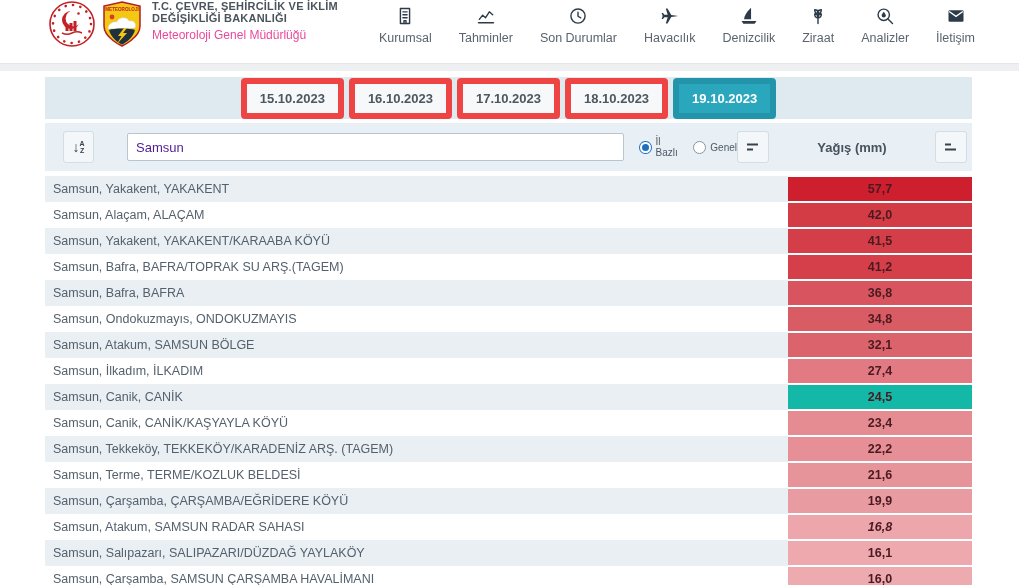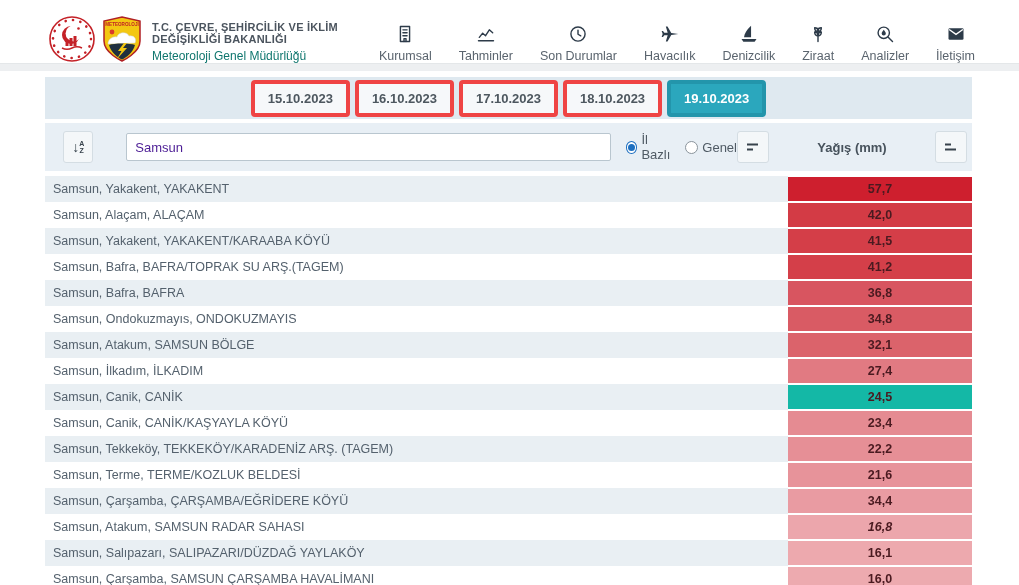--- a/index.html
+++ b/index.html
@@ -1,53 +1,53 @@
 <!DOCTYPE html>
 <html lang="tr"><head>
 <meta charset="utf-8">
 <style>
   * { margin:0; padding:0; box-sizing:border-box; }
   html,body { width:1019px; height:585px; overflow:hidden; background:#fff;
     font-family:"Liberation Sans","DejaVu Sans",sans-serif; }
 
   
-  .header { height:63px; background:#fff; display:flex; align-items:flex-end; padding-left:48px; }
+  .header { height:63px; background:#fff; display:flex; align-items:flex-start; padding-left:48px; }
   .logos { display:flex; align-items:center; gap:6px; }
   .agency { margin-left:10px; }
   .agency .line1 { font-size:11px; font-weight:bold; color:#4b545e; letter-spacing:.2px; }
-  .agency .line2 { font-size:12px; color:#0f766e; margin-top:4px; }
+  .agency .line2 { font-size:12px; color:#ec4899; margin-top:4px; }
   .nav { margin-left:auto; display:flex; align-items:flex-start; gap:27px; padding-right:44px; padding-top:6px; }
   .nav-item { display:flex; flex-direction:column; align-items:center; gap:5px; cursor:pointer; }
   .nav-item .nicon { height:20px; display:flex; align-items:center; justify-content:center; color:#2d3b49; }
   .nav-item .nlabel { font-size:12.5px; color:#5a646e; white-space:nowrap; }
 
   .band { height:8px; background:#edeff1; border-top:1px solid #e4e7e9; }
 
   
   .panel { width:927px; margin-left:45px; }
   .tabrow { margin-top:6px; height:42px; background:#dfe9f0; display:flex; align-items:center; justify-content:center; gap:5px; }
-  .tab { min-width:86px; padding:7px 13px; text-align:center; background:#f6f8fa; border:4px solid #ef4444;
+  .tab { min-width:86px; padding:7px 13px; text-align:center; background:#f6f8fa; border:6px solid #ef4444;
     border-radius:4px; font-size:13px; font-weight:bold; color:#4d575f; cursor:pointer; }
   .tab.selected { background:#2ba7bd; border-color:#2395ab; color:#fff; }
 
   .filterrow { margin-top:4px; height:48px; background:#e8eff5; display:flex; align-items:center; }
   .sqbtn { width:32px; height:32px; background:#f4f7f9; border:1px solid #d4dde3; border-radius:3px;
     display:flex; align-items:center; justify-content:center; cursor:pointer; color:#37424c; }
   .sortaz { margin-left:18px; }
   .sortaz .arrow { font-size:14px; color:#37424c; }
   .sortaz .az { display:flex; flex-direction:column; font-size:7px; line-height:7px; font-weight:bold; color:#37424c; }
   .search { margin-left:33px; width:512px; height:28px; border:1px solid #b9c6cf; border-radius:2px;
     padding:0 8px; font-size:13px; color:#4c1d95; background:#fff; font-family:inherit; }
   .radios { margin-left:15px; display:flex; align-items:center; gap:10px; }
   .radio-opt { display:flex; align-items:center; gap:4px; cursor:pointer; }
   .rdot { width:13px; height:13px; border-radius:50%; border:1px solid #8a949c; background:#fff;
     display:flex; align-items:center; justify-content:center; }
   .rdot.checked { border-color:#1d6fc0; }
   .rdot.checked::after { content:""; width:7px; height:7px; border-radius:50%; background:#1d6fc0; }
-  .rlabel { font-size:13px; color:#4f5a64; }
+  .rlabel { font-size:10px; color:#4f5a64; }
   .rightcluster { margin-left:auto; display:flex; align-items:center; margin-right:5px; }
   .yagis-label { width:110px; text-align:center; font-size:13px; font-weight:bold; color:#47525c; margin:0 28px; }
 
   
   .table { margin-top:5px; }
   .trow { display:flex; height:26px; }
   .trow .lcell { width:743px; display:flex; align-items:center; padding-left:8px;
     font-size:12.5px; color:#54616d; white-space:nowrap; overflow:hidden; }
   .trow:nth-child(odd) .lcell { background:#e9eff3; }
   .trow .vcell { width:184px; padding:1px 0; }
@@ -280,21 +280,21 @@
       </div>
       <div class="trow">
         <div class="lcell">Samsun, Terme, TERME/KOZLUK BELDESİ</div>
         <div class="vcell">
           <div class="vinner" style="background: rgb(231, 147, 154);">21,6</div>
         </div>
       </div>
       <div class="trow">
         <div class="lcell">Samsun, Çarşamba, ÇARŞAMBA/EĞRİDERE KÖYÜ</div>
         <div class="vcell">
-          <div class="vinner" style="background: rgb(233, 155, 162);">34,4</div>
+          <div class="vinner" style="background: rgb(233, 155, 162);">19,9</div>
         </div>
       </div>
       <div class="trow">
         <div class="lcell">Samsun, Atakum, SAMSUN RADAR SAHASI</div>
         <div class="vcell">
           <div class="vinner" style="background: rgb(236, 166, 172); font-style: italic;">16,8</div>
         </div>
       </div>
       <div class="trow">
         <div class="lcell">Samsun, Salıpazarı, SALIPAZARI/DÜZDAĞ YAYLAKÖY</div>

